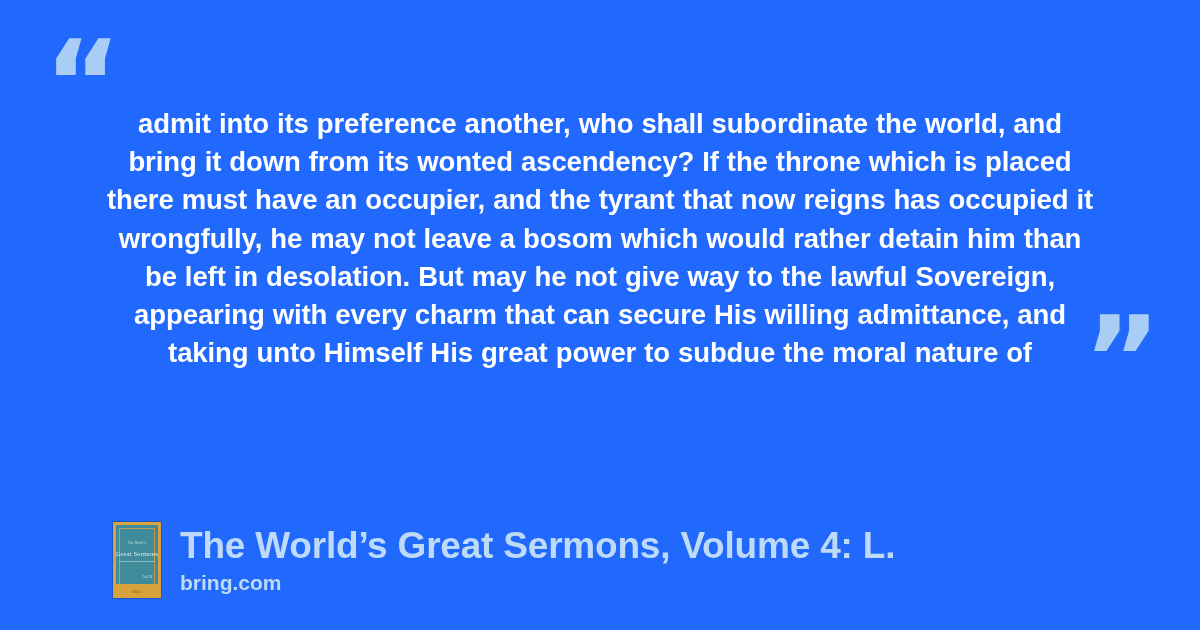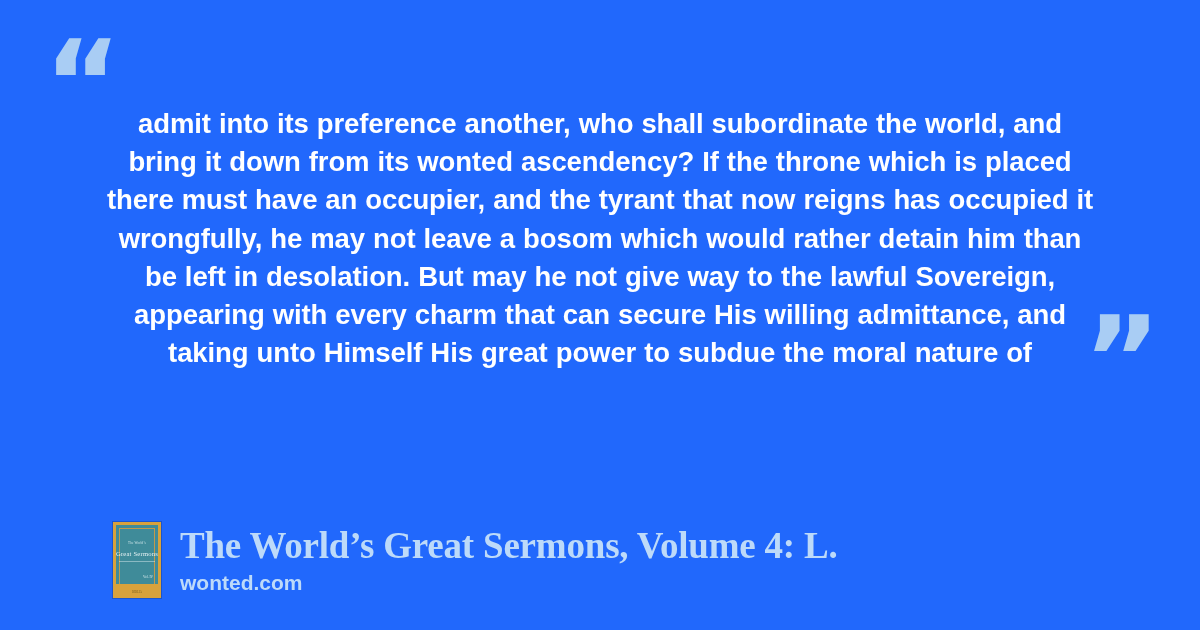--- a/index.html
+++ b/index.html
@@ -152,21 +152,21 @@
   }
 
   .footer-text {
     display: flex;
     flex-direction: column;
     justify-content: center;
     gap: 2px;
   }
   .footer-title {
     color: #bddaf9;
-    font-family: Liberation Serif, serif;
+    font-family: Liberation Sans, sans-serif;
     font-weight: 700;
     font-size: 37px;
     line-height: 44px;
     letter-spacing: -0.2px;
     white-space: nowrap;
   }
   .footer-source {
     color: #bddaf9;
     font-family: "Liberation Sans", sans-serif;
     font-weight: 700;
@@ -196,18 +196,18 @@
       <div class="cv-sup">The World’s</div>
       <div class="cv-title">Great Sermons</div>
       <div class="cv-sub"></div>
       <div class="cv-auth">Vol. IV</div>
       <div class="band"></div>
       <div class="cv-foot">BIBLIA</div>
     </div>
 
     <div class="footer-text">
       <div class="footer-title">The World’s Great Sermons, Volume 4: L.</div>
-      <div class="footer-source">wonted.com</div>
+      <div class="footer-source">bring.com</div>
     </div>
 
   </div>
 
 </div>
 
 </body></html>

